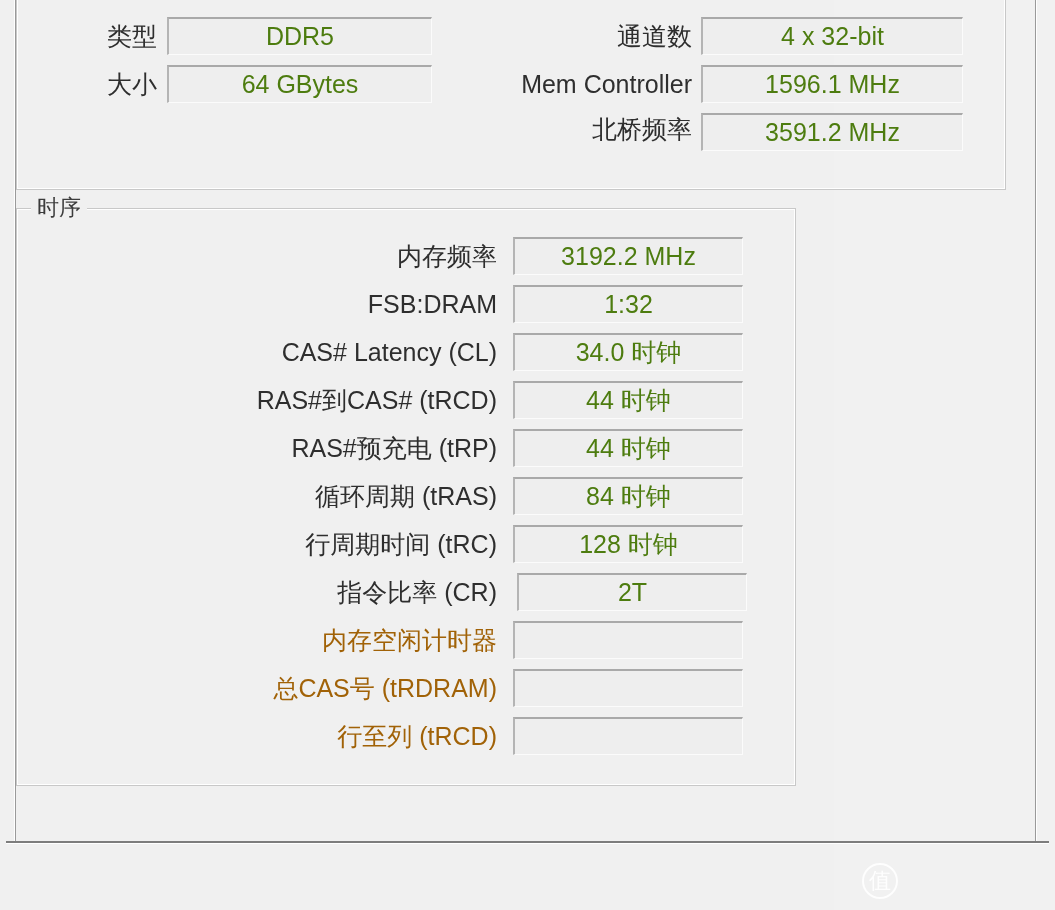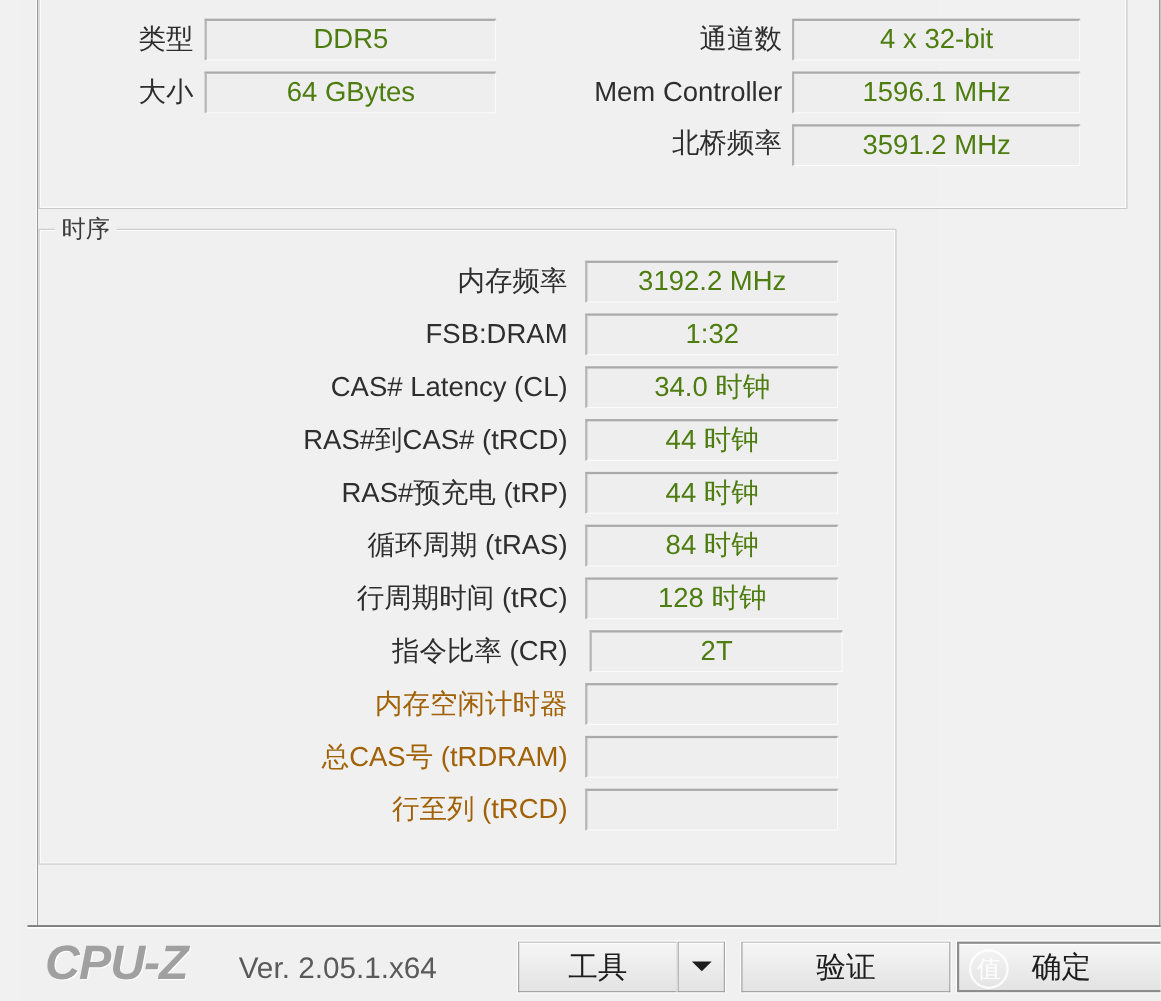--- a/index.html
+++ b/index.html
@@ -9,21 +9,20 @@
     overflow: hidden;
     background: #f1f1f1;
     font-family: "Liberation Sans", "DejaVu Sans", sans-serif;
   }
 
   #app {
     position: relative;
     width: 834px;
     height: 910px;
     background: #f0f0f0;
-    margin-left: 19px;
   }
 
   
   .frame-left {
     position: absolute; left: 14px; top: 0; width: 3px; height: 843px;
     background: linear-gradient(to right, #ffffff 0 1px, #9a9a9a 1px 2px, #f0f0f0 2px 3px);
   }
   .frame-right {
     position: absolute; left: 1034px; top: 0; width: 3px; height: 843px;
     background: linear-gradient(to right, #f0f0f0 0 1px, #9a9a9a 1px 2px, #ffffff 2px 3px);
@@ -259,27 +258,18 @@
       <div class="lbl dim" style="left:20px; width:460px;">总CAS号 (tRDRAM)</div>
       <div class="field empty" style="left:496px; width:230px;"></div>
     </div>
 
     <div class="row" style="left:0px; top:508px;">
       <div class="lbl dim" style="left:20px; width:460px;">行至列 (tRCD)</div>
       <div class="field empty" style="left:496px; width:230px;"></div>
     </div>
   </div>
 
-  <div id="bottombar">
-    <div id="cpuz-logo">CPU-Z</div>
-    <div id="cpuz-version">Ver. 2.05.1.x64</div>
-
-    <div class="btn" id="btn-tools">工具</div>
-    <div class="btn" id="btn-tools-drop"><span class="drop-arrow"></span></div>
-    <div class="btn" id="btn-validate">验证</div>
-    <div class="btn focused" id="btn-ok">确定</div>
-  </div>
 
   <div id="watermark">
     <div class="wm-badge">值</div>
   </div>
 
 </div>
 
 </body></html>

